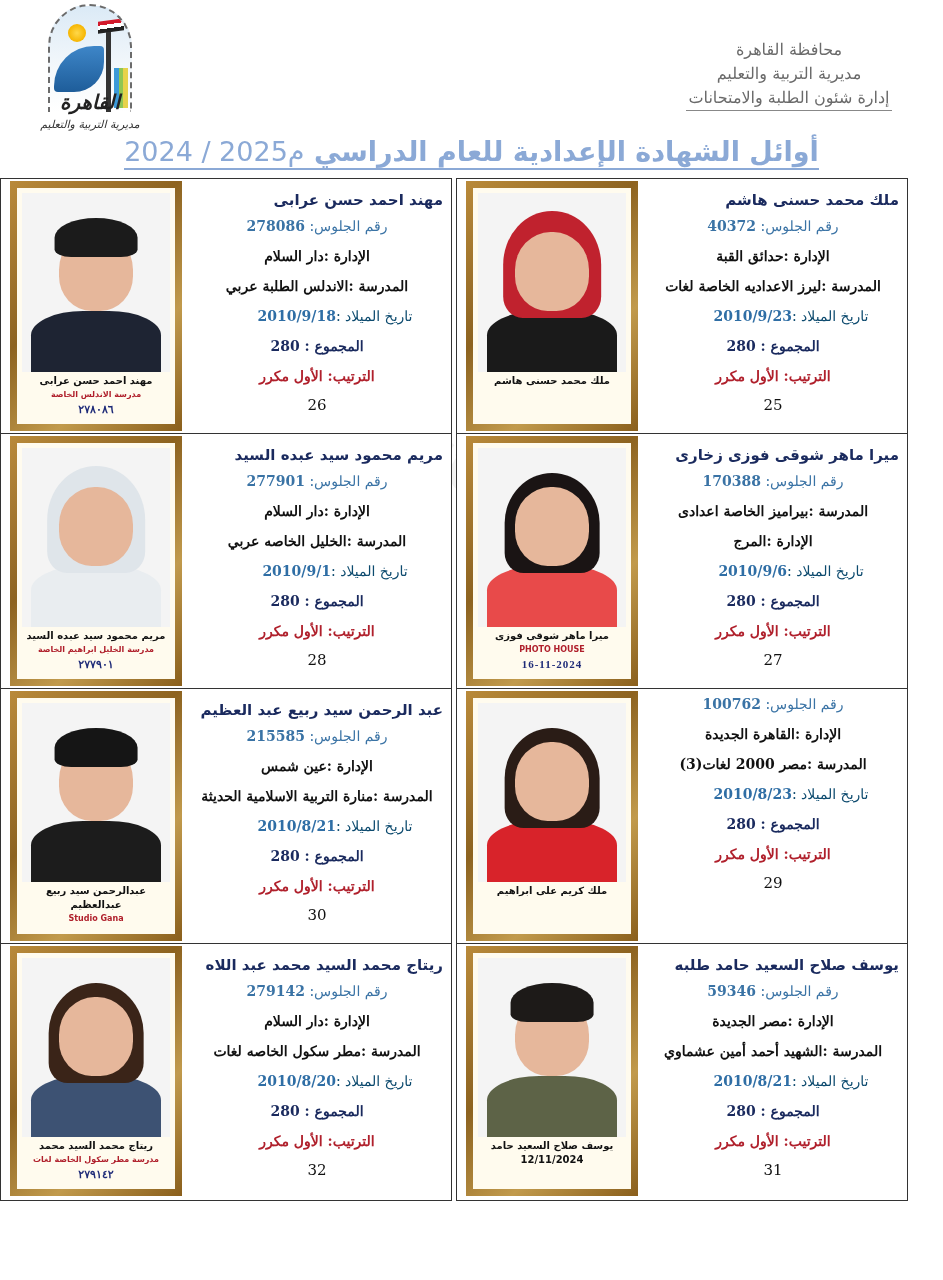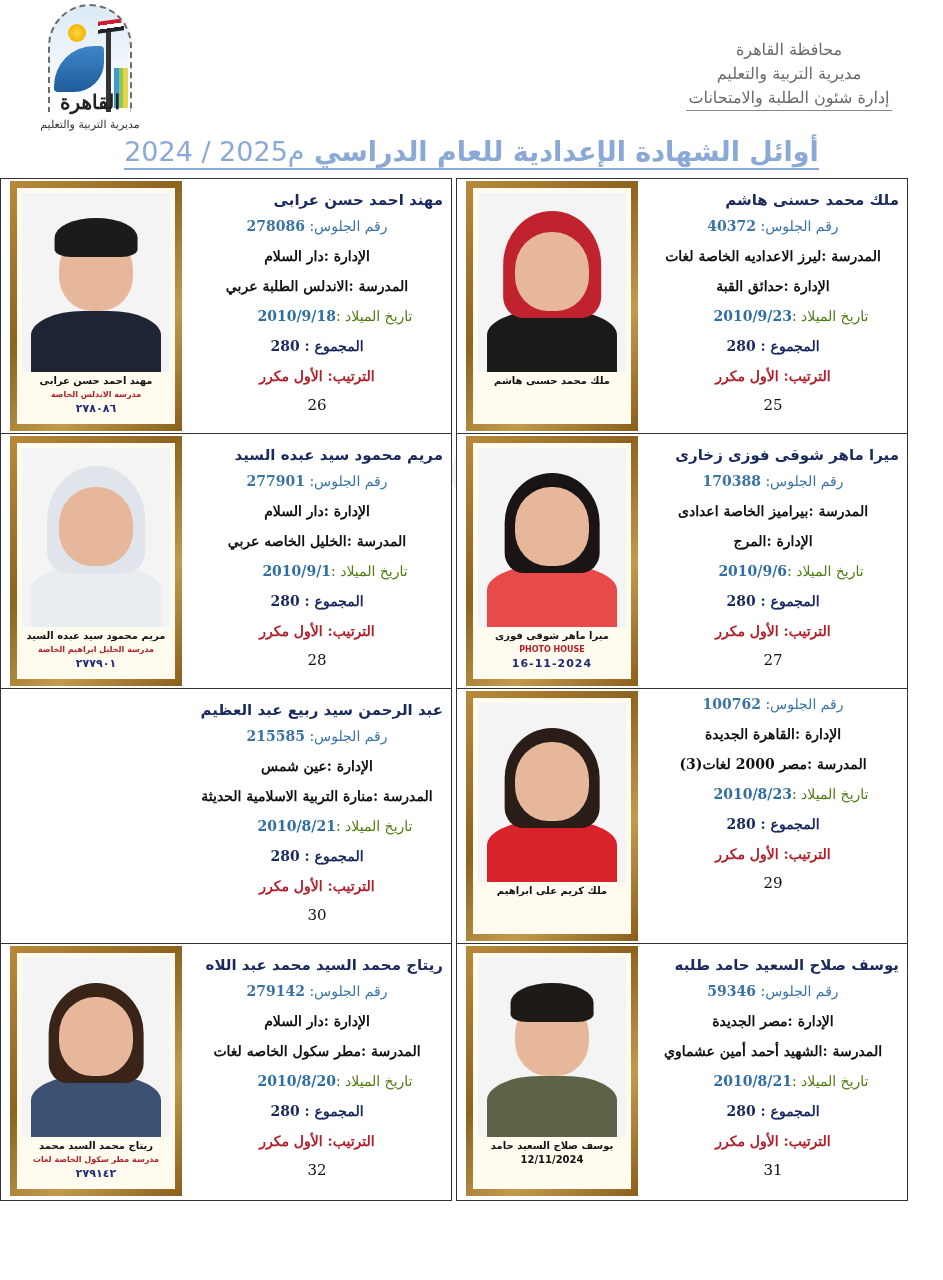--- a/index.html
+++ b/index.html
@@ -1,20 +1,20 @@
 <!DOCTYPE html>
 <html lang="ar"><head>
   <meta charset="utf-8">
   <style>
     * { box-sizing: border-box; margin: 0; padding: 0; }
     html, body { width: 943px; height: 1280px; background: #ffffff; overflow: hidden; }
     body { position: relative; font-family: "DejaVu Sans", sans-serif; color: #111; }
 
     
-    .logo { position: absolute; left: 26px; top: 0; width: 128px; height: 138px; }
+    .logo { position: absolute; left: 26px; top: 0; width: 128px; height: 138px; font-style: italic; }
     .logo-arch { position: absolute; left: 22px; top: 4px; width: 84px; height: 108px;
       border: 2px dashed #6b6b6b; border-bottom: none; border-radius: 42px 42px 0 0;
       background: linear-gradient(180deg,#dbeaf6 0%,#f4f8fb 60%,#ffffff 100%); overflow: hidden; }
     .logo-sun { position: absolute; left: 18px; top: 18px; width: 18px; height: 18px; border-radius: 50%;
       background: radial-gradient(circle,#ffd84a 0%,#f6b500 70%); }
     .logo-flag { position: absolute; left: 48px; top: 14px; width: 26px; height: 12px;
       background: linear-gradient(180deg,#d2192b 0 33%,#ffffff 33% 66%,#222 66% 100%); transform: skewY(-8deg); }
     .logo-ship { position: absolute; left: 4px; top: 40px; width: 50px; height: 46px;
       background: linear-gradient(180deg,#3e86c8,#1e5d9a); border-radius: 40px 4px 30px 4px; }
     .logo-tower { position: absolute; left: 56px; top: 26px; width: 5px; height: 80px; background: #333; }
@@ -44,30 +44,30 @@
     .frame-inner { width: 100%; height: 100%; background: #fffbee; padding: 5px; position: relative; }
     .photo { position: absolute; left: 5px; top: 5px; right: 5px; bottom: 52px; background: #f4f4f4; overflow: hidden; }
     .photo .head { position: absolute; left: 50%; top: 22%; width: 50%; height: 44%; transform: translateX(-50%);
       border-radius: 48% 48% 44% 44%; background: #e6b79b; }
     .photo .body { position: absolute; left: 6%; right: 6%; bottom: 0; height: 34%; border-radius: 40% 40% 0 0; }
     .photo .hair { position: absolute; left: 50%; top: 14%; width: 56%; height: 22%; transform: translateX(-50%);
       border-radius: 50% 50% 20% 20%; }
     .caption { position: absolute; left: 4px; right: 4px; bottom: 4px; height: 46px; text-align: center; direction: rtl;
       font-size: 10px; font-weight: bold; line-height: 14px; color: #111; }
     .caption .c-school { color: #b0202c; font-size: 8px; }
-    .caption .c-num { color: #1e2b78; font-size: 11px; letter-spacing: 1px; }
+    .caption .c-num { color: #1e2b78; font-size: 11px; letter-spacing: 1px; font-family: Liberation Serif, serif; }
 
     .info { position: absolute; left: 186px; right: 4px; top: 0; bottom: 0; direction: rtl; text-align: center;
       font-family: "DejaVu Serif", serif; }
     .info .name { font-family: "DejaVu Sans", sans-serif; font-weight: bold; font-size: 15px; color: #1a2a5e;
       margin-top: 10px; text-align: right; padding-right: 4px; line-height: 22px; white-space: nowrap; }
     .info .row { font-size: 14px; line-height: 30px; font-weight: bold; white-space: nowrap; }
     .info .seat { color: #3a73a5; font-weight: normal; }
     .info .seat b { font-weight: bold; }
-    .info .dob-l { color: #4d7c0f; font-weight: normal; }
+    .info .dob-l { color: #0c4a6e; font-weight: normal; }
     .info .dob-v { color: #2f6ea5; font-weight: bold; margin-left: 36px; }
     .info .total { color: #1a2a5e; }
     .info .rank { color: #b0202c; }
     .info .num { font-weight: normal; font-size: 15px; line-height: 28px; }
 
     .watermark { position: absolute; left: 220px; top: 420px; width: 620px; height: 520px; pointer-events: none;
       transform: rotate(-48deg); font-size: 96px; font-weight: bold; color: rgba(160,160,160,0.14);
       direction: rtl; white-space: nowrap; }
   </style>
 </head>
@@ -109,22 +109,22 @@
         <div class="caption">
           <div>ملك محمد حسنى هاشم</div>
           <div class="c-school"></div>
           <div class="c-num"></div>
         </div>
       </div>
     </div>
     <div class="info">
       <div class="name">ملك محمد حسنى هاشم</div>
       <div class="row seat"><span>رقم الجلوس:</span> <b>40372</b></div>
+      <div class="row"><span>الإدارة :</span><span>حدائق القبة</span></div>
       <div class="row"><span>المدرسة :</span><span>ليرز الاعداديه الخاصة لغات</span></div>
-      <div class="row"><span>الإدارة :</span><span>حدائق القبة</span></div>
       <div class="row"><span class="dob-l">تاريخ الميلاد :</span><span class="dob-v">2010/9/23</span></div>
       <div class="row total"><span>المجموع :</span> <span>280</span></div>
       <div class="row rank"><span>الترتيب:</span> <span>الأول مكرر</span></div>
       <div class="num">25</div>
     </div>
   </div>
     <div class="card" style="left: 0px; top: 0px;">
     <div class="frame">
       <div class="frame-inner">
         <div class="photo">
@@ -221,20 +221,34 @@
       <div class="row seat"><span>رقم الجلوس:</span> <b>100762</b></div>
       <div class="row"><span>الإدارة :</span><span>القاهرة الجديدة</span></div>
       <div class="row"><span>المدرسة :</span><span>مصر 2000 لغات(3)</span></div>
       <div class="row"><span class="dob-l">تاريخ الميلاد :</span><span class="dob-v">2010/8/23</span></div>
       <div class="row total"><span>المجموع :</span> <span>280</span></div>
       <div class="row rank"><span>الترتيب:</span> <span>الأول مكرر</span></div>
       <div class="num">29</div>
     </div>
   </div>
     <div class="card" style="left: 0px; top: 510px;">
+    <div class="frame">
+      <div class="frame-inner">
+        <div class="photo">
+          <div class="body" style="background: rgb(28, 28, 28);"></div>
+          <div class="head"></div>
+          <div class="hair" style="background: rgb(21, 21, 21);"></div>
+        </div>
+        <div class="caption">
+          <div>عبدالرحمن سيد ربيع عبدالعظيم</div>
+          <div class="c-school">Studio Gana</div>
+          <div class="c-num"></div>
+        </div>
+      </div>
+    </div>
     <div class="info">
       <div class="name">عبد الرحمن سيد ربيع عبد العظيم</div>
       <div class="row seat"><span>رقم الجلوس:</span> <b>215585</b></div>
       <div class="row"><span>الإدارة :</span><span>عين شمس</span></div>
       <div class="row"><span>المدرسة :</span><span>منارة التربية الاسلامية الحديثة</span></div>
       <div class="row"><span class="dob-l">تاريخ الميلاد :</span><span class="dob-v">2010/8/21</span></div>
       <div class="row total"><span>المجموع :</span> <span>280</span></div>
       <div class="row rank"><span>الترتيب:</span> <span>الأول مكرر</span></div>
       <div class="num">30</div>
     </div>

